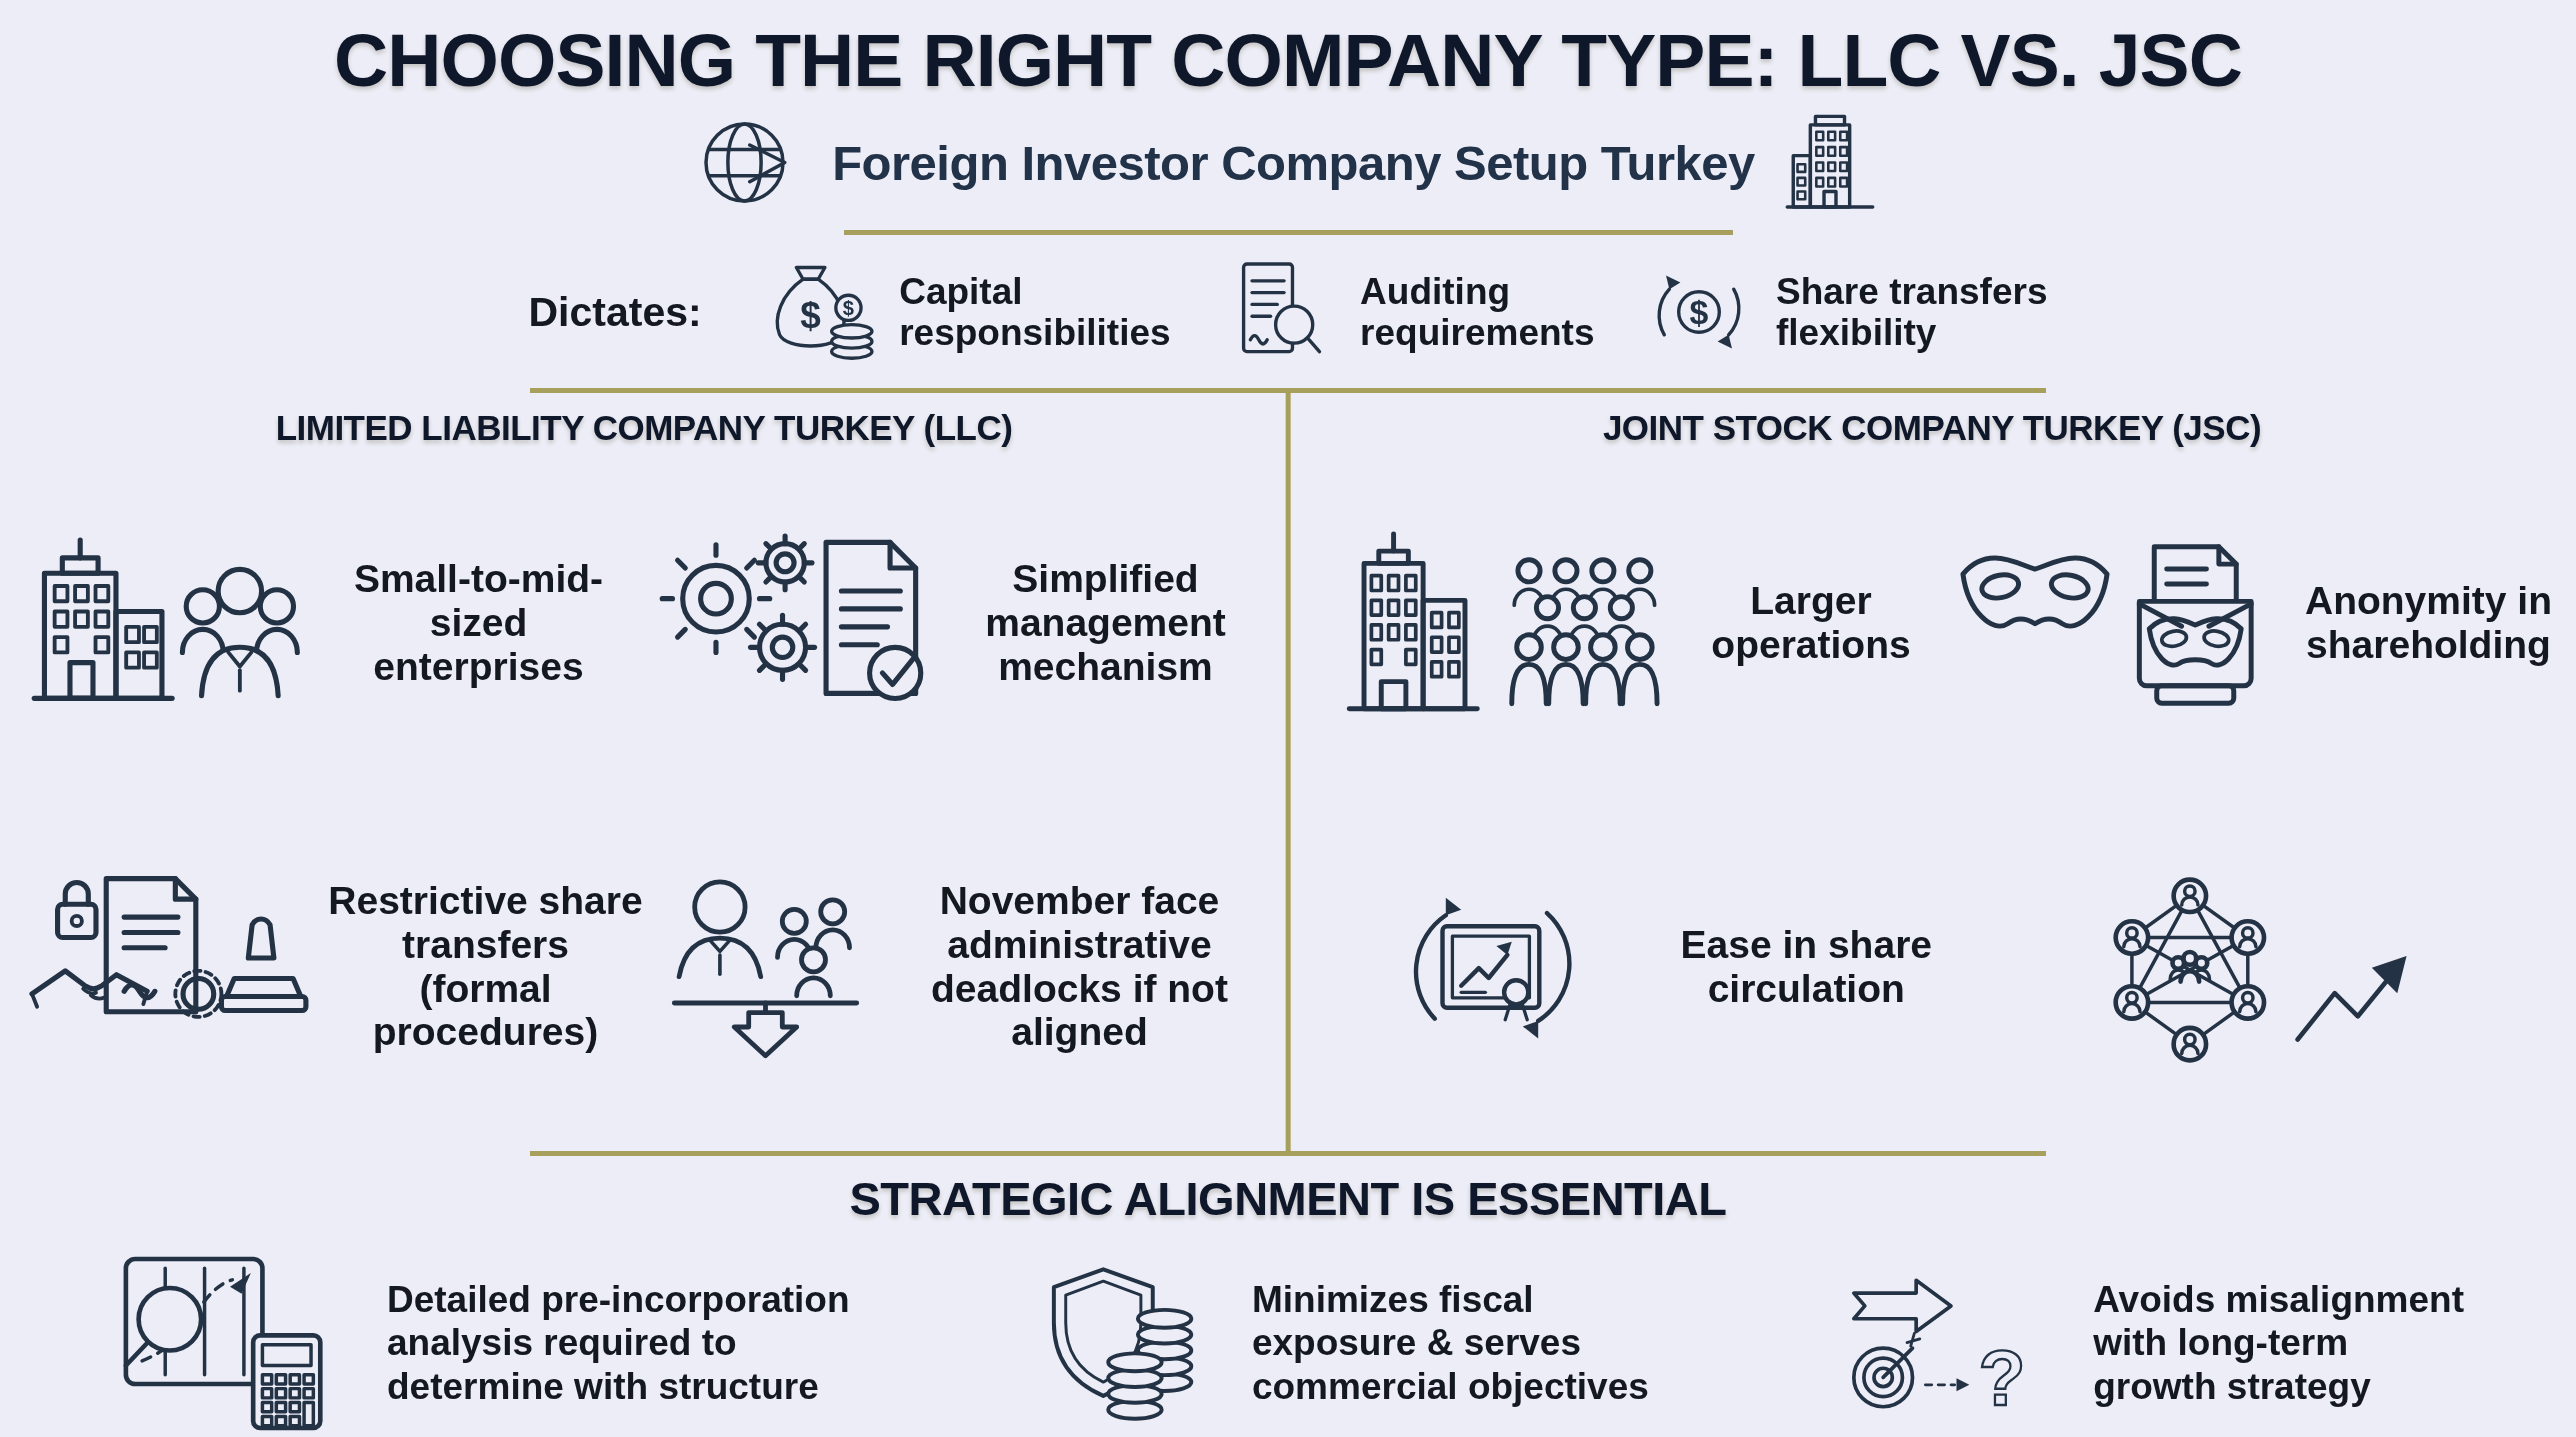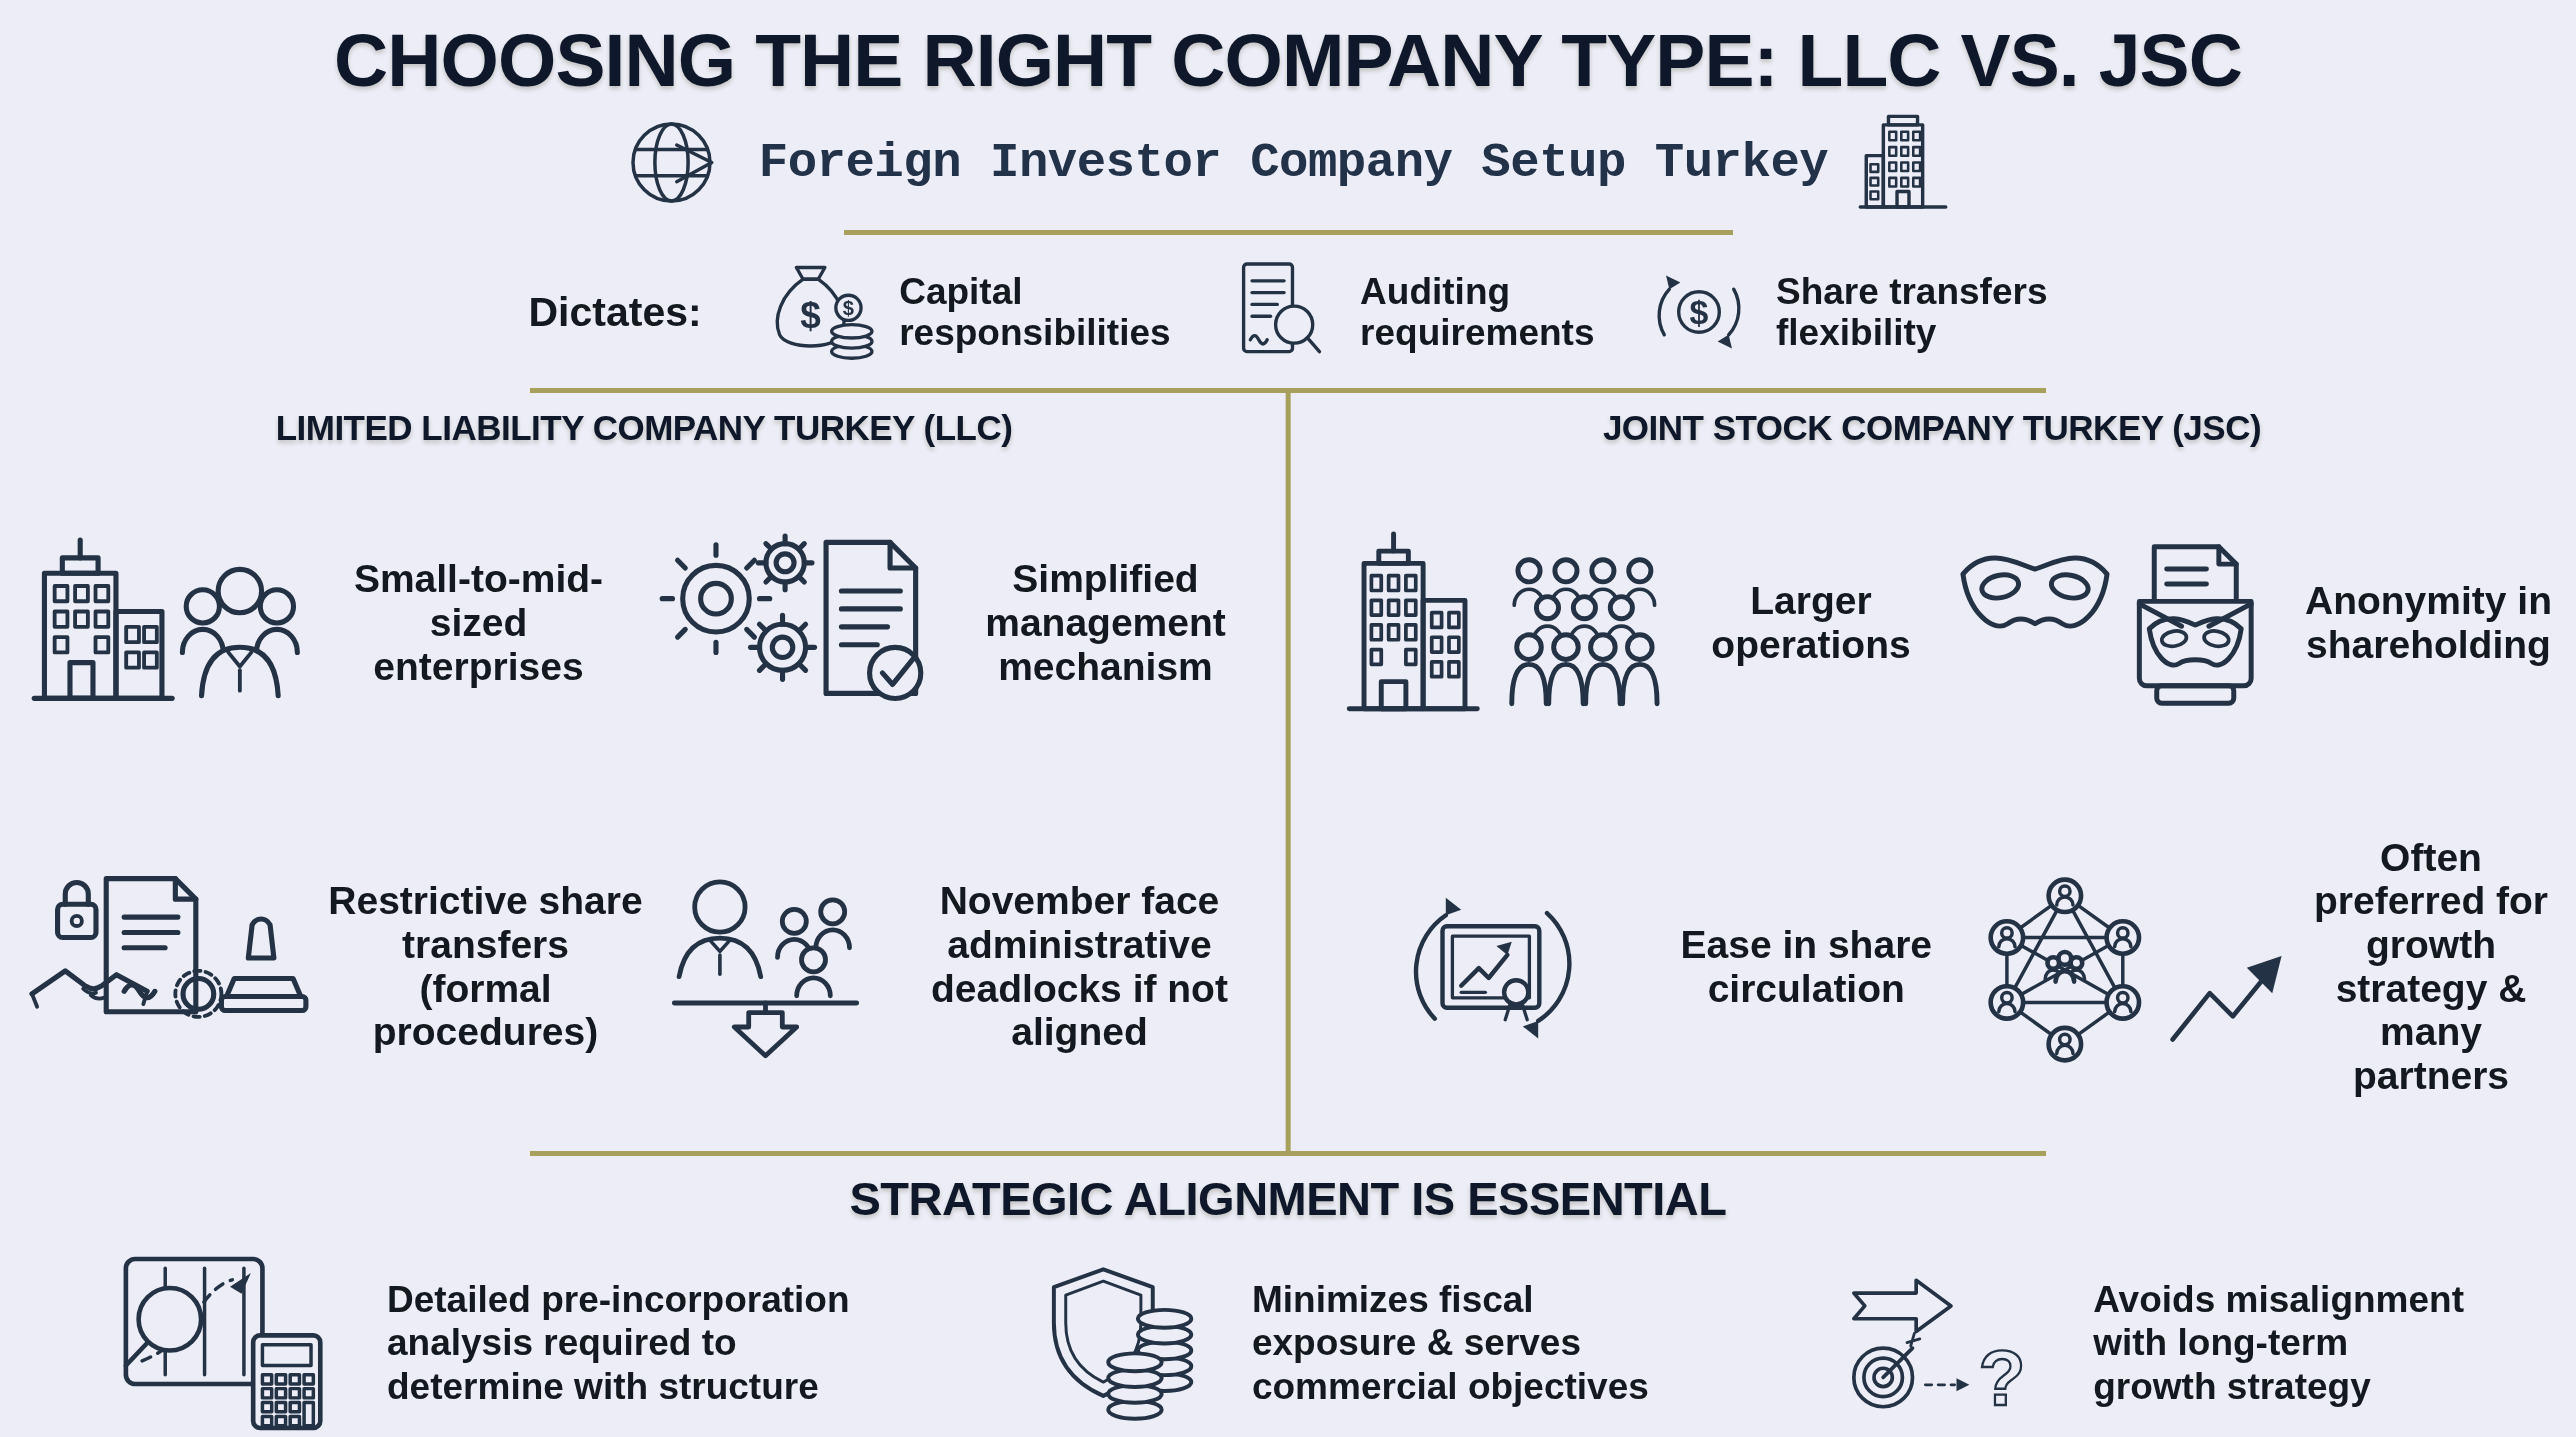--- a/index.html
+++ b/index.html
@@ -7,21 +7,21 @@
     position:relative; width:2576px; height:1438px;
     background:#ecedf6; overflow:hidden;
     font-family:"Liberation Sans", sans-serif; color:#14181f;
   }
   
   .gold { color:#0f172a; text-shadow:0 2.8px 4.7px rgba(60,50,20,.22); }
   .page-title {
     margin-top:20.6px; text-align:center;
     font-size:75px; font-weight:800; letter-spacing:-0.9px; line-height:1.05;
   }
-  .subtitle-row { display:flex; justify-content:center; align-items:center; gap:28px; margin-top:7.5px; height:112px;font-family:Liberation Mono, monospace; }
+  .subtitle-row { display:flex; justify-content:center; align-items:center; gap:28px; margin-top:7.5px; height:112px; }
   .subtitle { font-size:49px; font-weight:700; color:#223349; letter-spacing:-0.5px; }
   .rule { background:#a7a05c; height:4.7px; }
   .rule1 { width:889px;  margin:11.2px auto 0; }
   .rule2 { width:1516px; margin:9.4px auto 0; }
   .rule3 { width:1516px; margin:0 auto; }
   
   .dictates { display:flex; justify-content:center; align-items:center; gap:49px; margin-top:11.2px; height:133px; }
   .dict-label { font-size:41px; font-weight:700; }
   .dict-item { display:flex; align-items:center; gap:22.5px; }
   .dict-text { font-size:37px; font-weight:700; line-height:1.12; white-space:pre-line; }
@@ -421,22 +421,20 @@
                   <circle class="icb" cx="115" cy="82" r="5"></circle>
                   <circle class="icb" cx="105" cy="78" r="5.5"></circle>
                 <path d="M88,96 a7,8 0 0 1 14,0"></path>
                   <path d="M108,96 a7,8 0 0 1 14,0"></path>
                   <path class="icb" d="M97,98 a8,9 0 0 1 16,0"></path>
               </g>
               <polyline class="ic" points="198,148 230,108 250,128 276,96" stroke-width="5"></polyline>
               <path class="fl" d="M262,86 L292,76 L284,108 Z"></path>
             </svg>
           </div>
-          <div class="caption">Often preferred for growth
-strategy &amp; many partners</div>
         </div>
 
       </div>
     </div>
   </div>
 
   <div class="rule rule3"></div>
 
   <div class="strategic-header gold">STRATEGIC ALIGNMENT IS ESSENTIAL</div>
 

